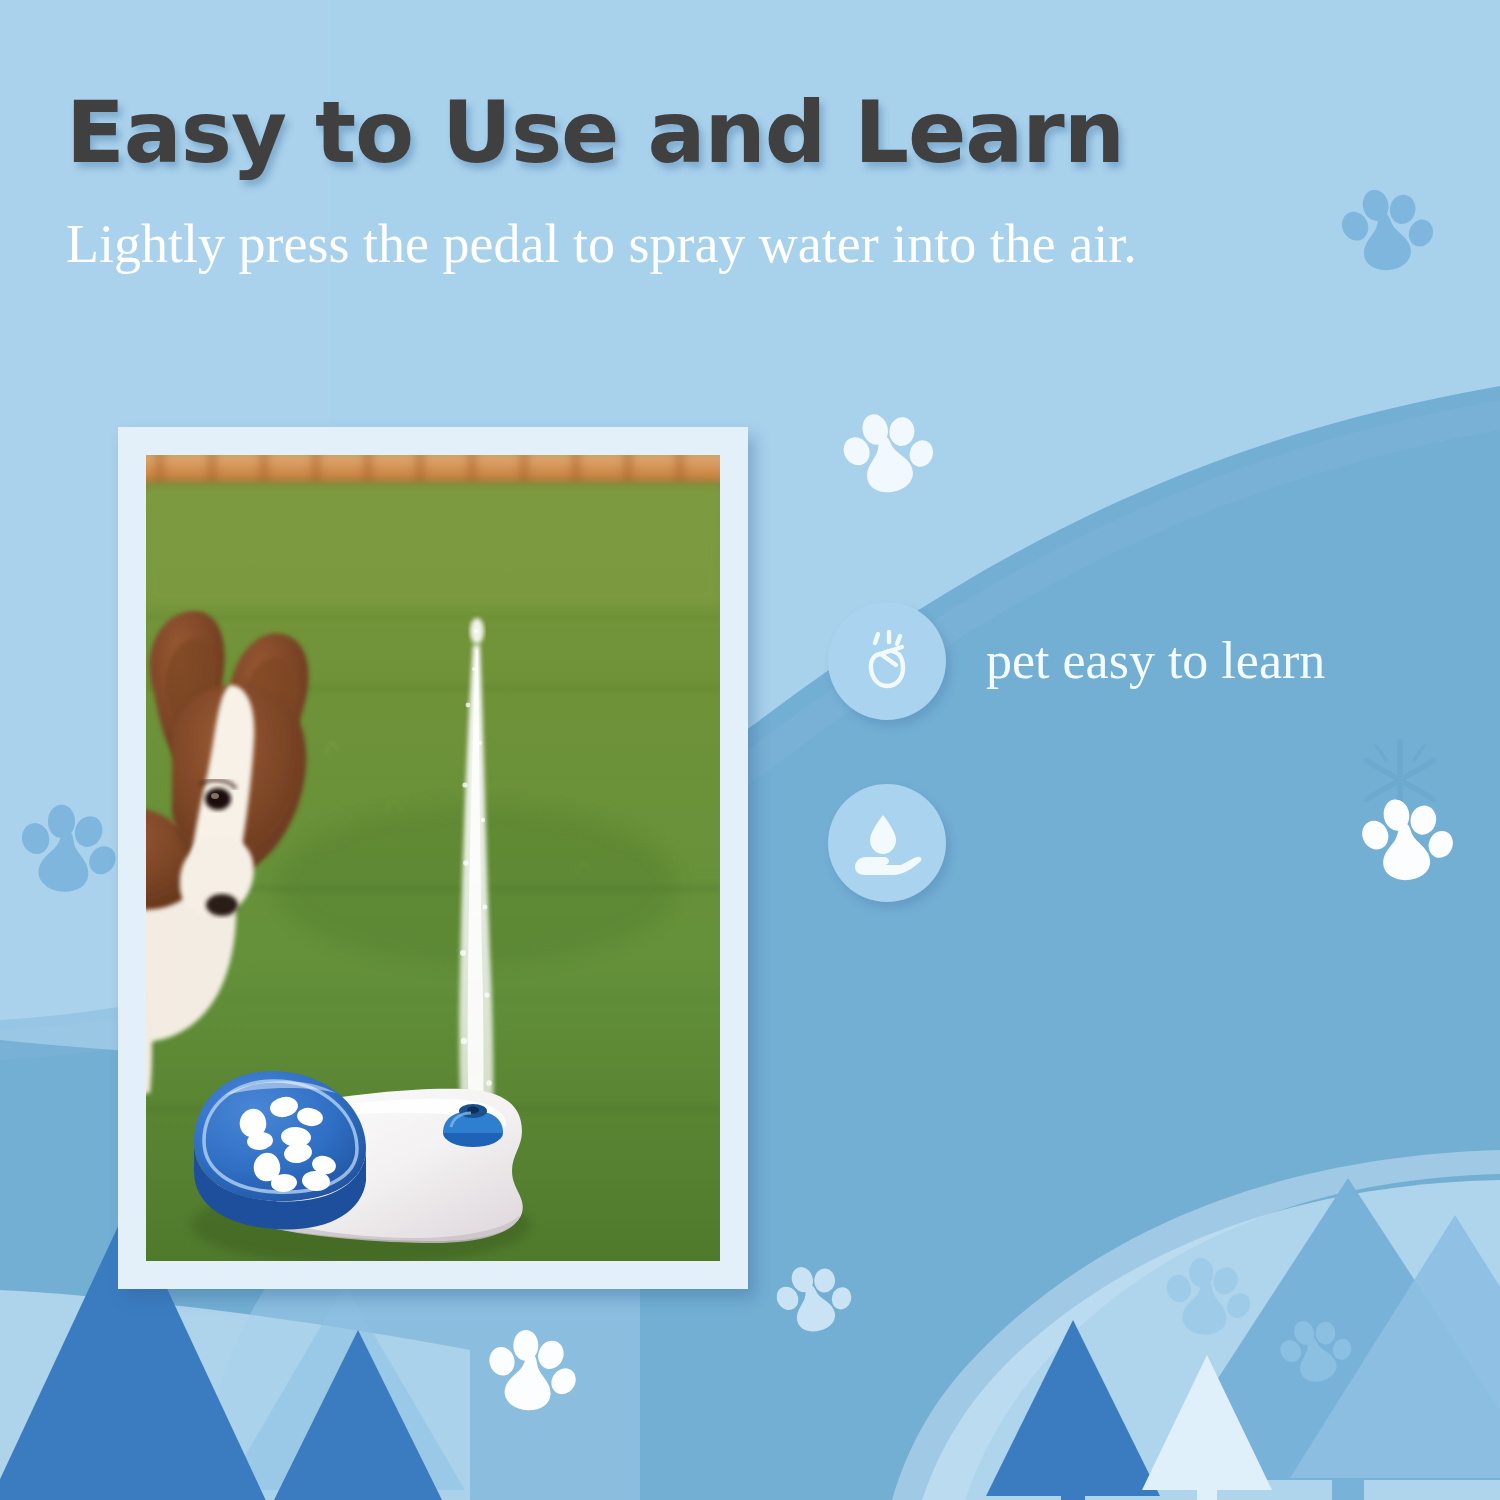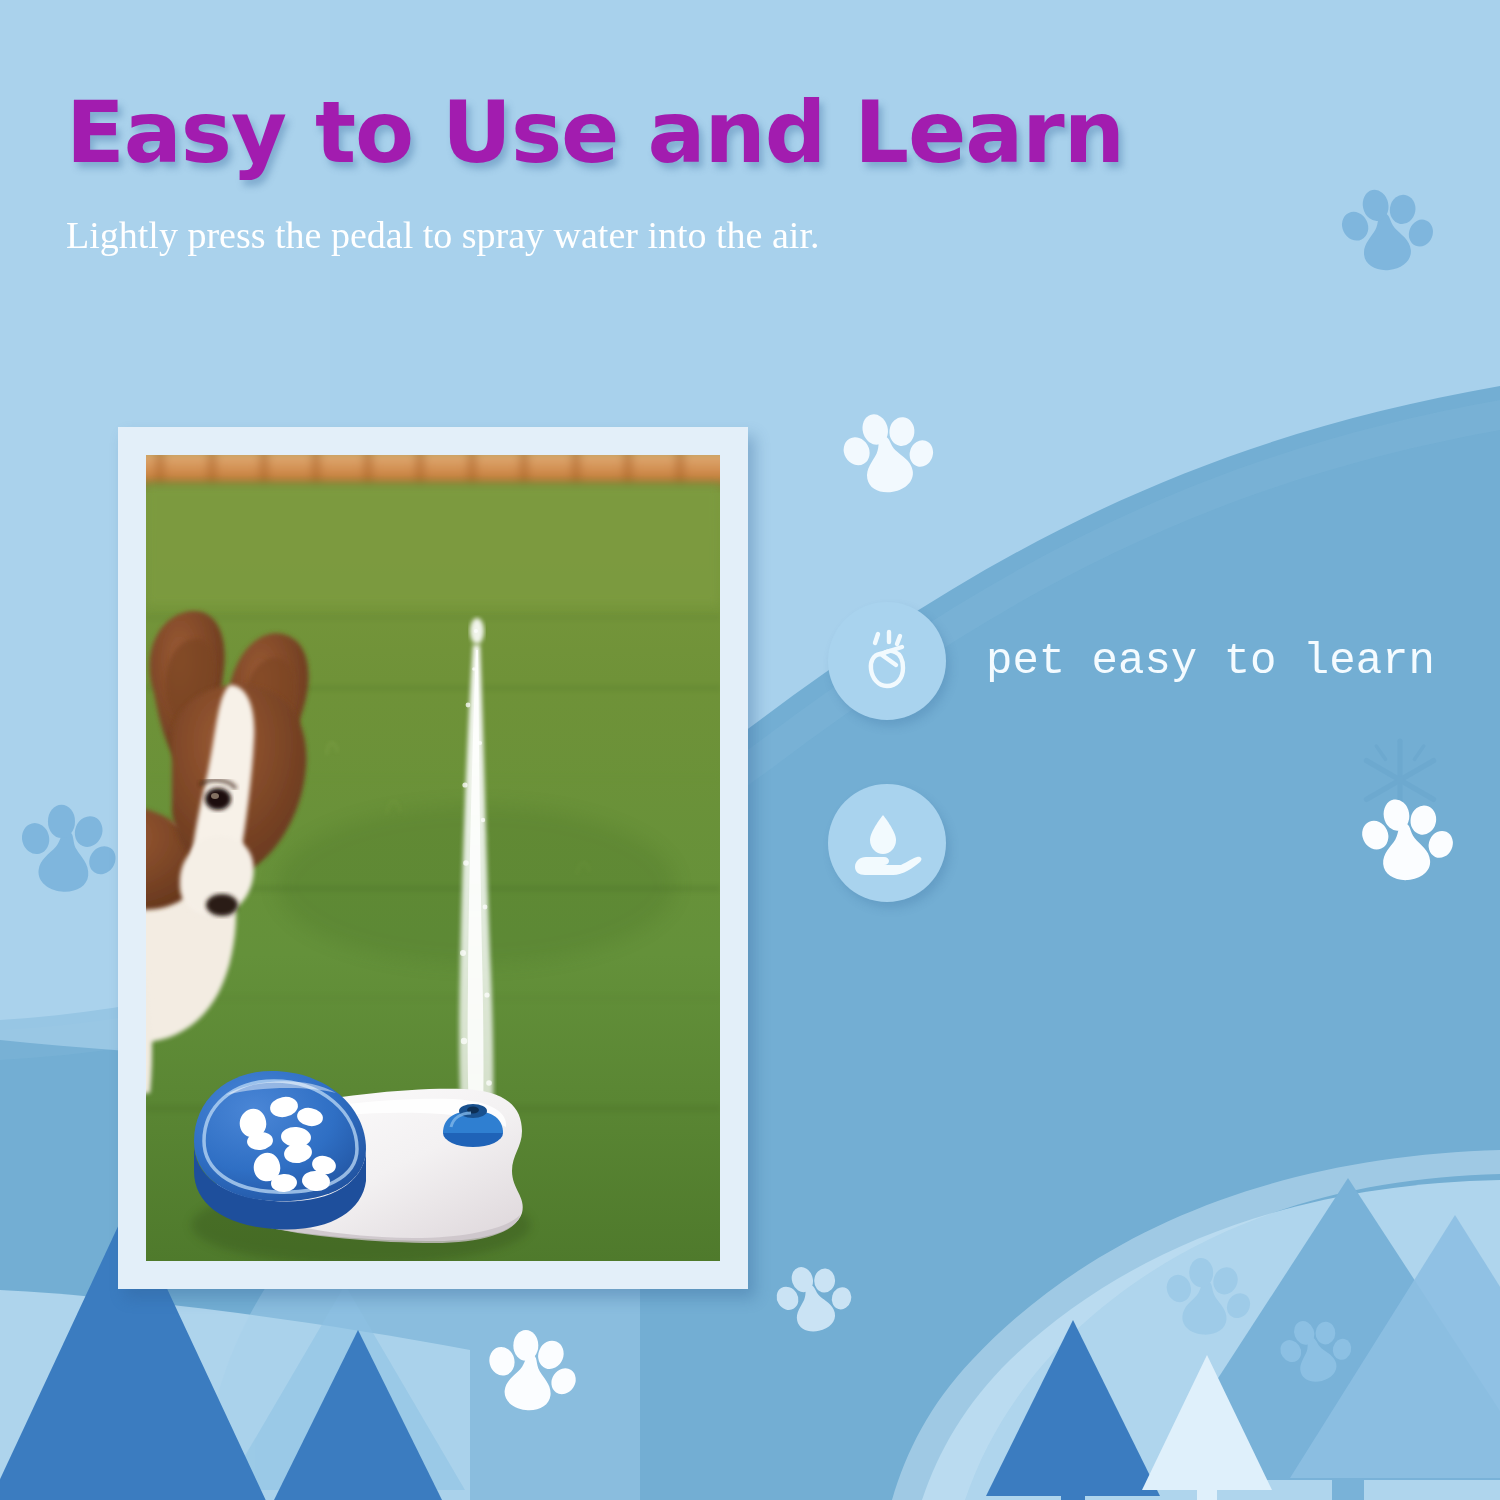--- a/index.html
+++ b/index.html
@@ -28,32 +28,32 @@
   }
 
   
   .headline {
     position:absolute;
     left:66px;
     top:82px;
     font-size:86px;
     font-weight:bold;
     letter-spacing:-1px;
-    color:#a21caf;
+    color:#404040;
     text-shadow:4px 6px 7px rgba(60,110,160,0.38);
     white-space:nowrap;
     font-family:"DejaVu Sans", sans-serif;
   }
 
   .subhead {
     position:absolute;
     left:66px;
     top:212px;
     width:1230px;
-    font-size:38px;
+    font-size:54px;
     line-height:1.22;
     color:#ffffff;
     font-family:"Liberation Serif", serif;
   }
 
   
   .photo-frame {
     position:absolute;
     left:118px;
     top:427px;
@@ -93,22 +93,22 @@
     background:#a9d3ee;
     box-shadow:4px 6px 10px rgba(50,100,150,0.22);
     flex:0 0 118px;
     display:flex;
     align-items:center;
     justify-content:center;
   }
   .feature-icon svg { display:block; }
   .feature-label {
     margin-left:40px;
-    font-family:Liberation Mono, monospace;
-    font-size:44px;
+    font-family:Liberation Serif, serif;
+    font-size:52px;
     color:#f4fbff;
     white-space:nowrap;
     line-height:1;
   }
 </style>
 </head>
 <body>
 
 <div id="poster">
 

